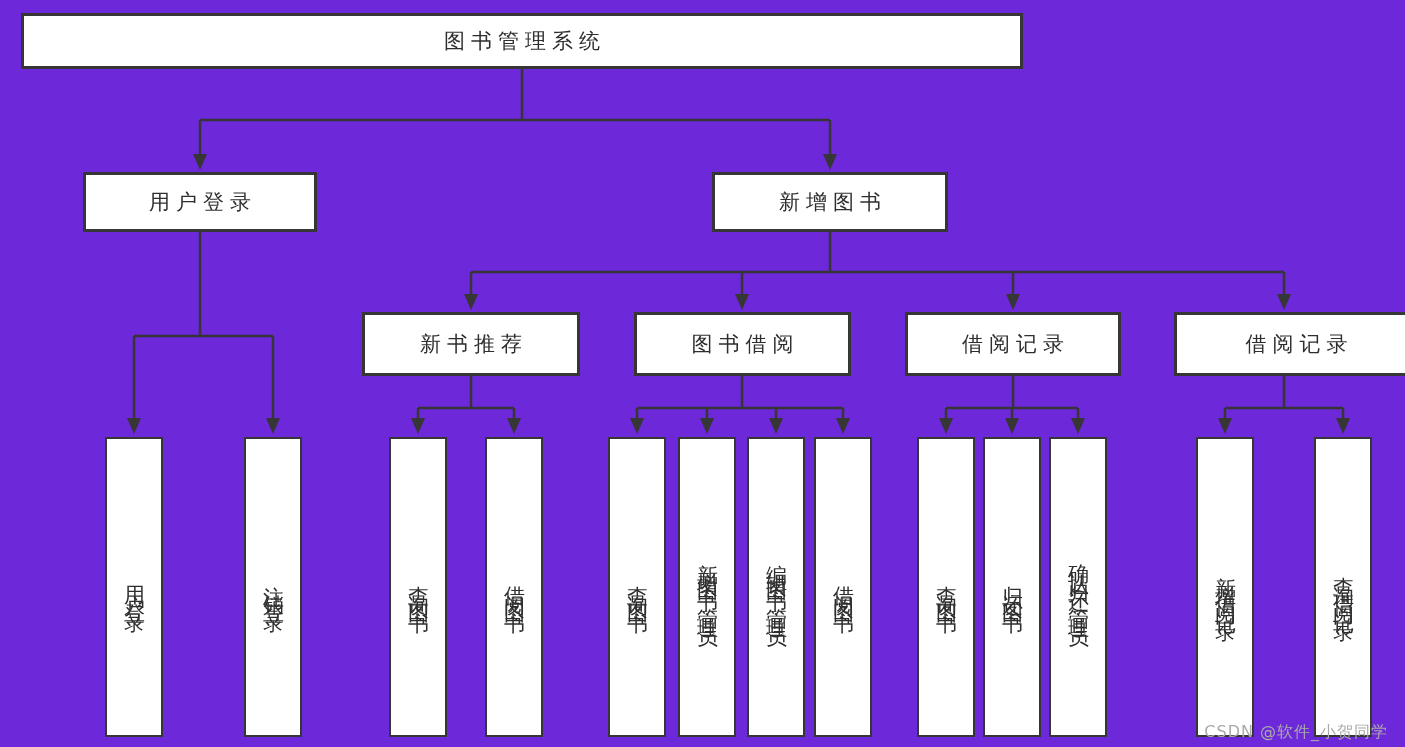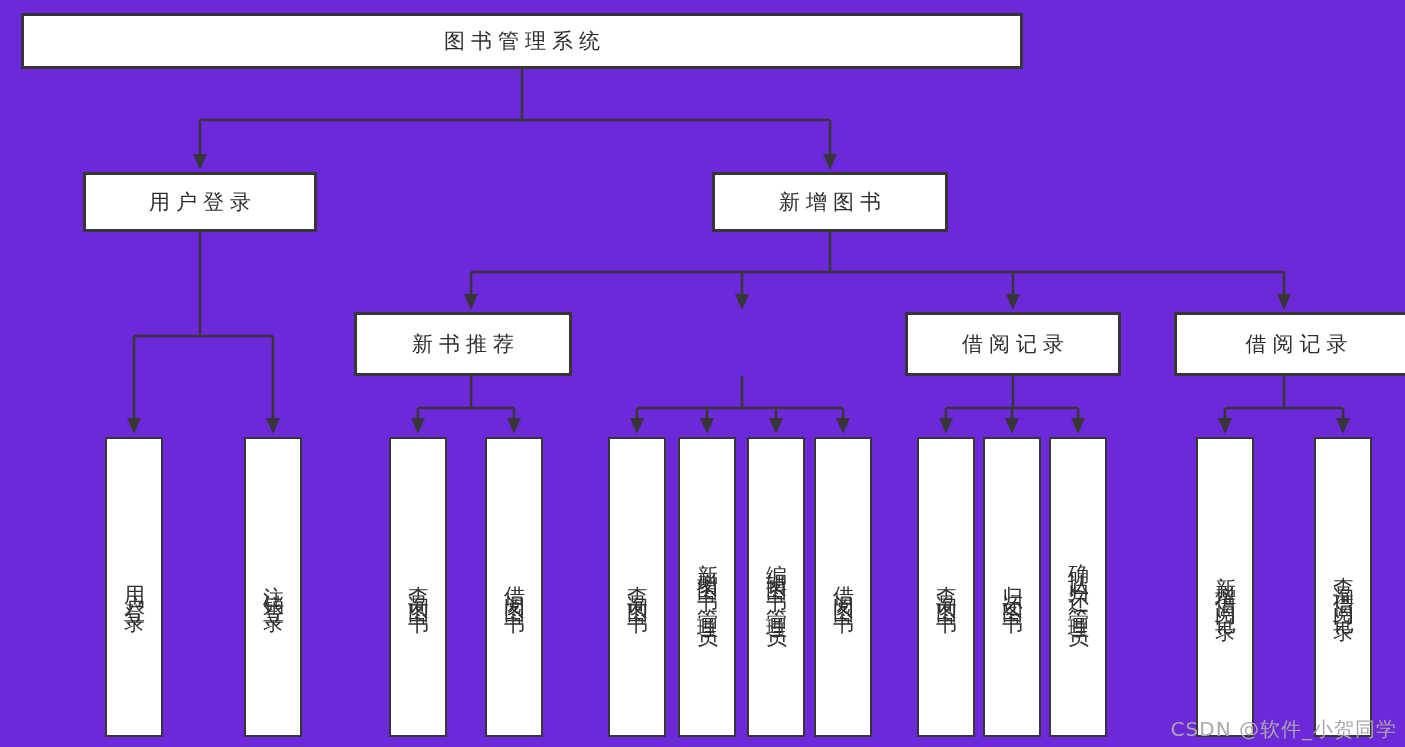--- a/index.html
+++ b/index.html
@@ -44,23 +44,23 @@
   .node .vlabel {
     writing-mode: vertical-rl;
     font-size: 21px;
     color: #2e2e2e;
     letter-spacing: 9px;
     line-height: 1;
     white-space: nowrap;
   }
   #watermark {
     position: absolute;
-    right: 8px;
+    right: 17px;
     bottom: 4px;
-    font-size: 20px;
+    font-size: 16px;
     color: #a9a9a9;
     letter-spacing: 1px;
     z-index: 3;
     white-space: nowrap;
   }
   svg line {
     stroke: #363636;
     stroke-width: 2.5;
   }
   svg polygon {
@@ -138,22 +138,25 @@
     <span class="hlabel">图书管理系统</span>
   </div>
 
   <div class="node" style="left:83px; top:172px; width:234px; height:60px;">
     <span class="hlabel">用户登录</span>
   </div>
   <div class="node" style="left:712px; top:172px; width:236px; height:60px;">
     <span class="hlabel">新增图书</span>
   </div>
 
-  <div class="node" style="left:354px; top:312px; width:218px; height:64px;">
+  <div class="node" style="left:362px; top:312px; width:218px; height:64px;">
     <span class="hlabel">新书推荐</span>
+  </div>
+  <div class="node" style="left:634px; top:312px; width:217px; height:64px;">
+    <span class="hlabel">图书借阅</span>
   </div>
   <div class="node" style="left:905px; top:312px; width:216px; height:64px;">
     <span class="hlabel">借阅记录</span>
   </div>
   <div class="node" style="left:1174px; top:312px; width:245px; height:64px;">
     <span class="hlabel">借阅记录</span>
   </div>
 
   <div class="node leaf" style="left:105px; top:437px; width:58px; height:300px;">
     <span class="vlabel">用户登录</span>

